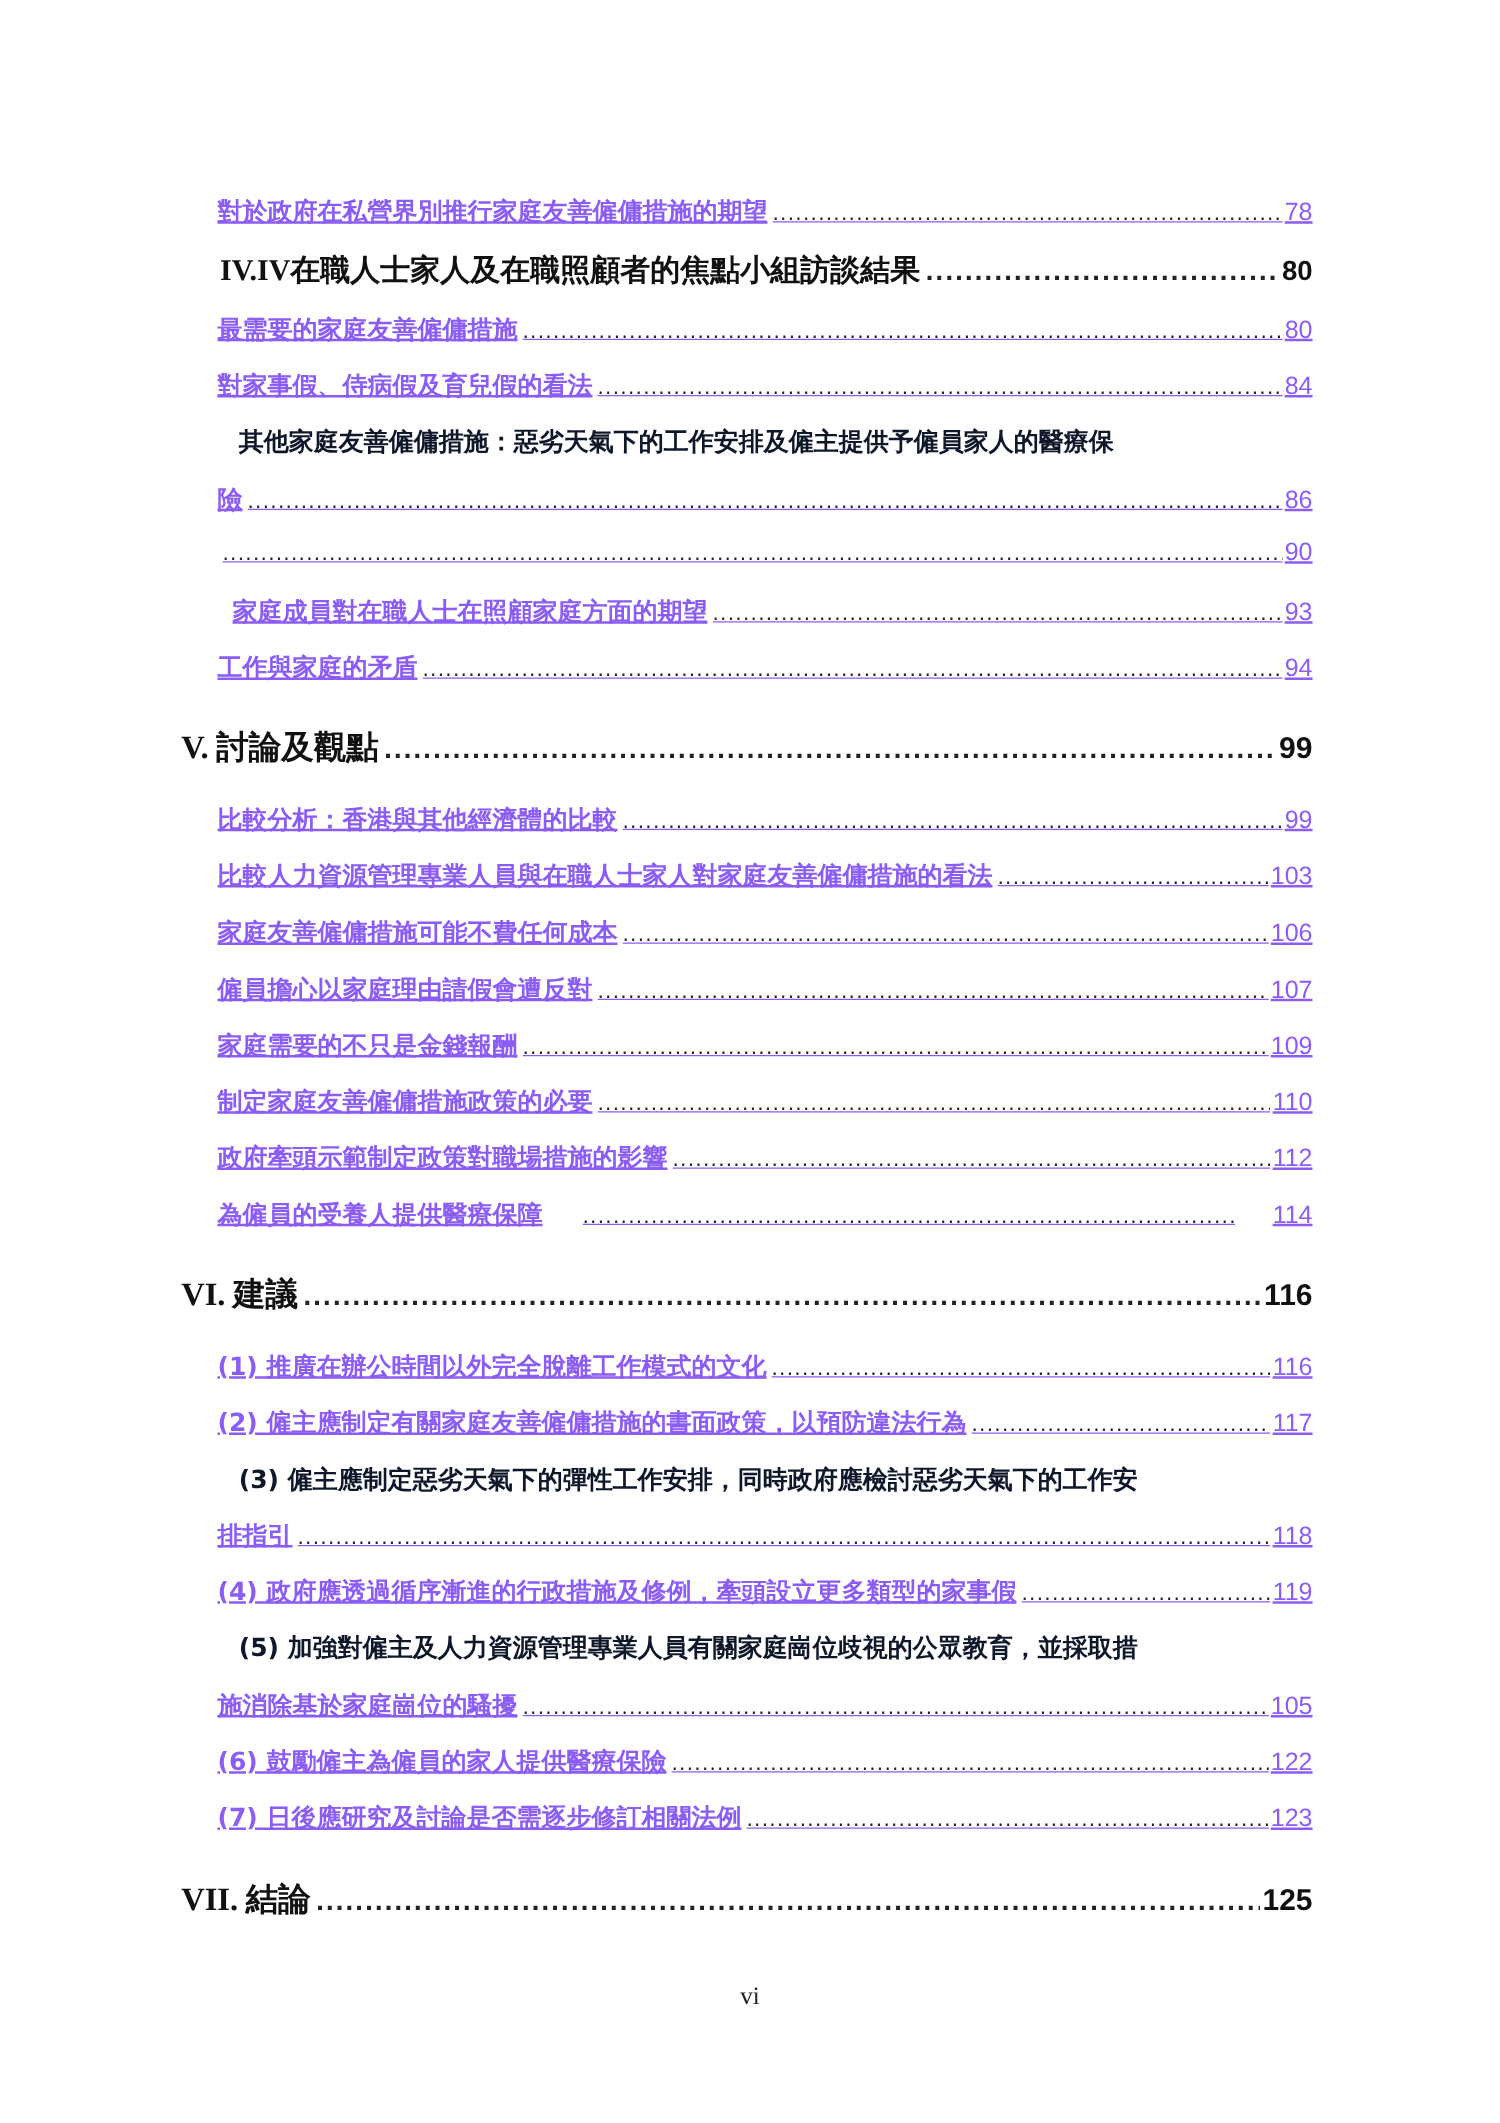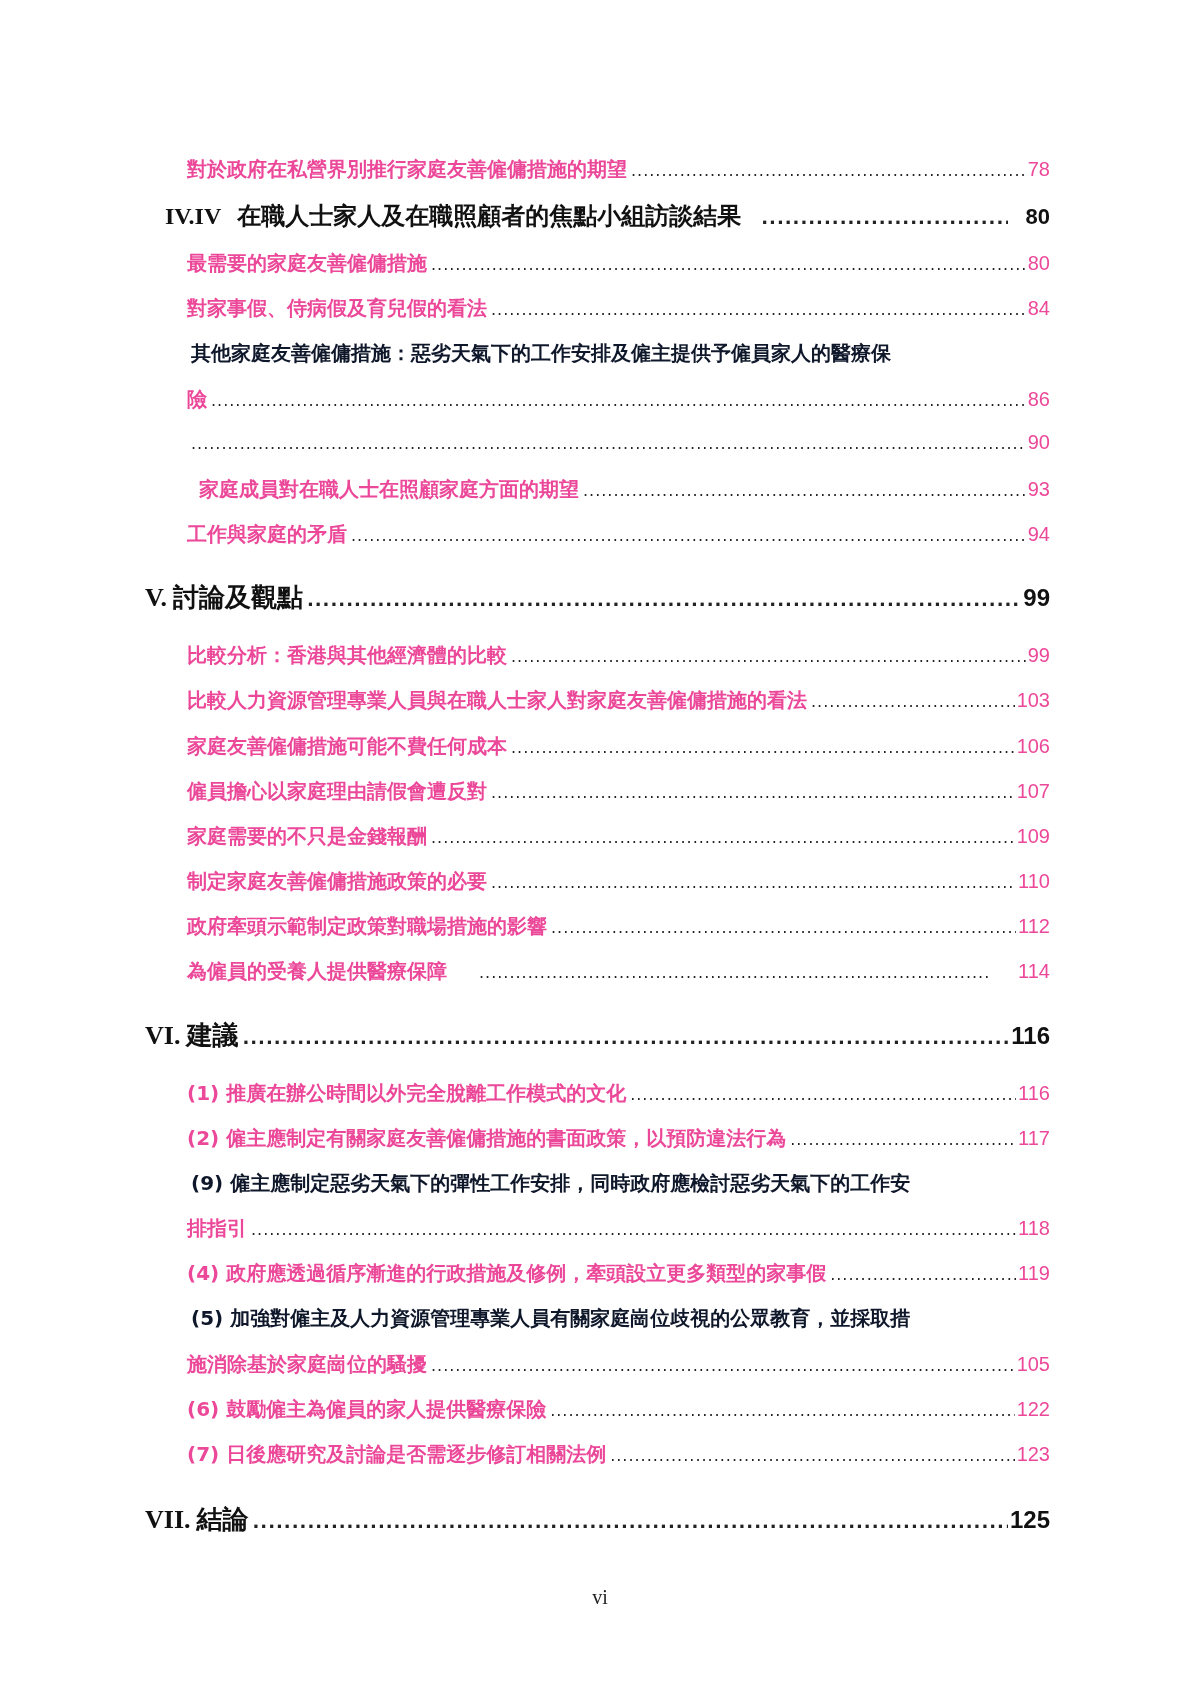--- a/index.html
+++ b/index.html
@@ -40,45 +40,45 @@
     .row .leader::before {
       content: "................................................................................................................................................................................................................................................................................................................................";
     }
     .row .page {
       flex: 0 0 auto;
       font-family: "Liberation Sans", "DejaVu Sans", sans-serif;
     }
 
     
     .sub {
-      left: 187px;
+      left: 174px;
       right: 150px;
       font-size: 20px;
       font-weight: bold;
-      color: #ec4899;
+      color: #8b5cf6;
+      text-decoration: underline;
     }
     .sub .leader { font-weight: normal; font-size: 16px; }
     .sub .page { font-weight: normal; font-size: 20px; }
 
     .sub-wrap {
       position: absolute;
       left: 191px;
       font-size: 20px;
       font-weight: bold;
       color: #0f172a;
       white-space: nowrap;
     }
 
     
     .sect {
-      left: 165px;
+      left: 176px;
       right: 150px;
       font-size: 24px;
       font-weight: bold;
-      gap: 16px;
     }
     .sect .num {
       font-family: "Liberation Serif", "DejaVu Serif", serif;
       font-weight: bold;
       width: 116px;
       display: inline-block;
     }
     .sect .leader { font-size: 18px; font-weight: bold; }
     .sect .page { font-weight: bold; font-size: 22px; }
 
@@ -233,21 +233,21 @@
     <span class="page">116</span>
   </div>
 
   <div class="row sub" style="top:1125px;">
     <span class="label">(2) 僱主應制定有關家庭友善僱傭措施的書面政策，以預防違法行為</span>
     <span class="leader"></span>
     <span class="page">117</span>
   </div>
 
   <div class="sub-wrap" style="top:1170px;">
-    <span>(9) 僱主應制定惡劣天氣下的彈性工作安排，同時政府應檢討惡劣天氣下的工作安</span>
+    <span>(3) 僱主應制定惡劣天氣下的彈性工作安排，同時政府應檢討惡劣天氣下的工作安</span>
   </div>
 
   <div class="row sub" style="top:1215px;">
     <span class="label">排指引</span>
     <span class="leader"></span>
     <span class="page">118</span>
   </div>
 
   <div class="row sub" style="top:1260px;">
     <span class="label">(4) 政府應透過循序漸進的行政措施及修例，牽頭設立更多類型的家事假</span>

